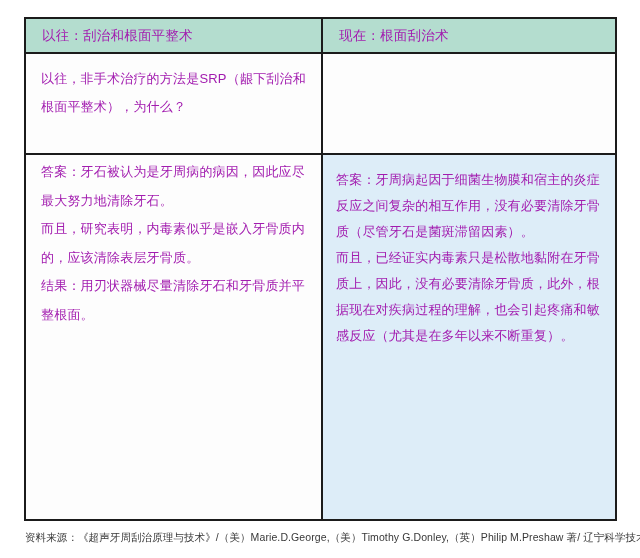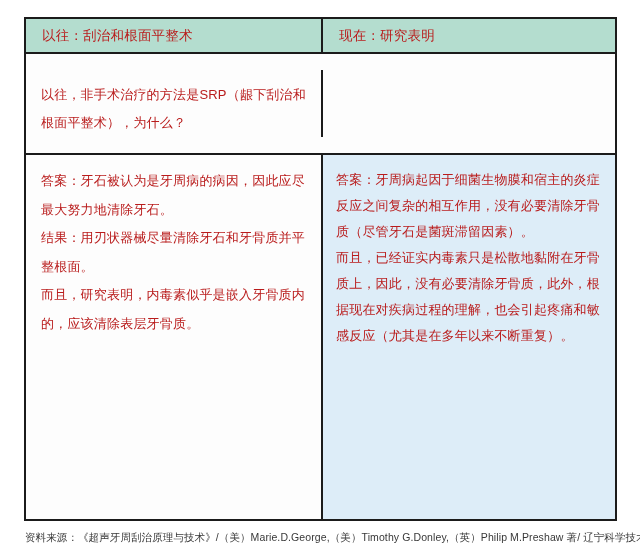--- a/index.html
+++ b/index.html
@@ -21,47 +21,47 @@
     width: 593px;
     height: 504px;
     border: 2px solid #1b1b1b;
     box-sizing: border-box;
     display: flex;
     flex-direction: column;
     background: #fdfdfd;
   }
   .row { display: flex; width: 100%; box-sizing: border-box; }
   .row-header { height: 35px; flex: 0 0 35px; border-bottom: 2px solid #1b1b1b; }
-  .row-question { height: 101px; flex: 0 0 101px; border-bottom: 2px solid #1b1b1b; align-items: center; }
+  .row-question { height: 101px; flex: 0 0 101px; border-bottom: 2px solid #1b1b1b; }
   .row-answer { flex: 1 1 auto; }
   .cell {
     box-sizing: border-box;
     font-size: 13px;
-    color: #b91c1c;
+    color: #a21caf;
     letter-spacing: 0.2px;
   }
   .cell-left {
     width: 297px;
     flex: 0 0 297px;
     border-right: 2px solid #1b1b1b;
     background: #fdfdfd;
   }
   .cell-right {
     flex: 1 1 auto;
     background: #ddedf8;
   }
   .row-header .cell {
     background: #b4ddcf;
     display: flex;
     align-items: center;
     padding: 0 0 0 16px;
     font-size: 13.5px;
   }
   .row-question .cell { padding: 11px 13px 0 15px; line-height: 28px; }
-  .row-answer .cell-left { padding: 12px 13px 0 15px; line-height: 28.5px; }
+  .row-answer .cell-left { padding: 3px 13px 0 15px; line-height: 28.5px; }
   .row-answer .cell-right { padding: 12px 11px 0 13px; line-height: 26px; }
   .cell p { margin: 0; }
   .footer {
     position: absolute;
     left: 25px;
     top: 531px;
     width: 600px;
     font-size: 10.5px;
     color: #383838;
     letter-spacing: 0.1px;
@@ -73,35 +73,35 @@
 
 <div class="page">
 
   <div class="table">
 
     <div class="row row-header">
       <div class="cell cell-left">
         <span>以往：刮治和根面平整术</span>
       </div>
       <div class="cell cell-right">
-        <span>现在：研究表明</span>
+        <span>现在：根面刮治术</span>
       </div>
     </div>
 
     <div class="row row-question">
       <div class="cell cell-left">
         <p>以往，非手术治疗的方法是SRP（龈下刮治和根面平整术），为什么？</p>
       </div>
     </div>
 
     <div class="row row-answer">
       <div class="cell cell-left">
         <p>答案：牙石被认为是牙周病的病因，因此应尽最大努力地清除牙石。</p>
+        <p>而且，研究表明，内毒素似乎是嵌入牙骨质内的，应该清除表层牙骨质。</p>
         <p>结果：用刃状器械尽量清除牙石和牙骨质并平整根面。</p>
-        <p>而且，研究表明，内毒素似乎是嵌入牙骨质内的，应该清除表层牙骨质。</p>
       </div>
       <div class="cell cell-right">
         <p>答案：牙周病起因于细菌生物膜和宿主的炎症反应之间复杂的相互作用，没有必要清除牙骨质（尽管牙石是菌斑滞留因素）。</p>
         <p>而且，已经证实内毒素只是松散地黏附在牙骨质上，因此，没有必要清除牙骨质，此外，根据现在对疾病过程的理解，也会引起疼痛和敏感反应（尤其是在多年以来不断重复）。</p>
       </div>
     </div>
 
   </div>
 
   <div class="footer">资料来源：《超声牙周刮治原理与技术》/（美）Marie.D.George,（美）Timothy G.Donley,（英）Philip M.Preshaw 著/ 辽宁科学技术出版社</div>

